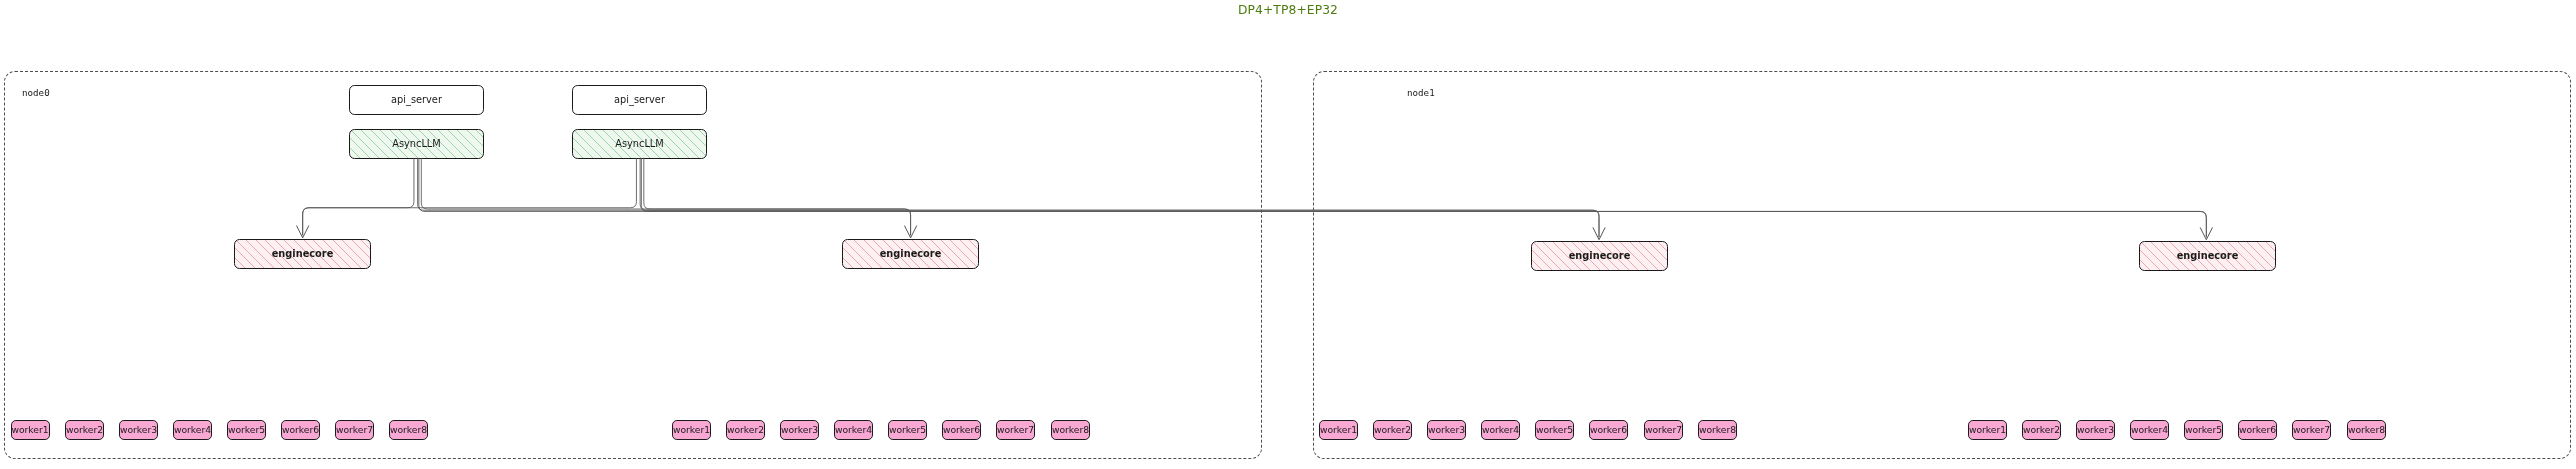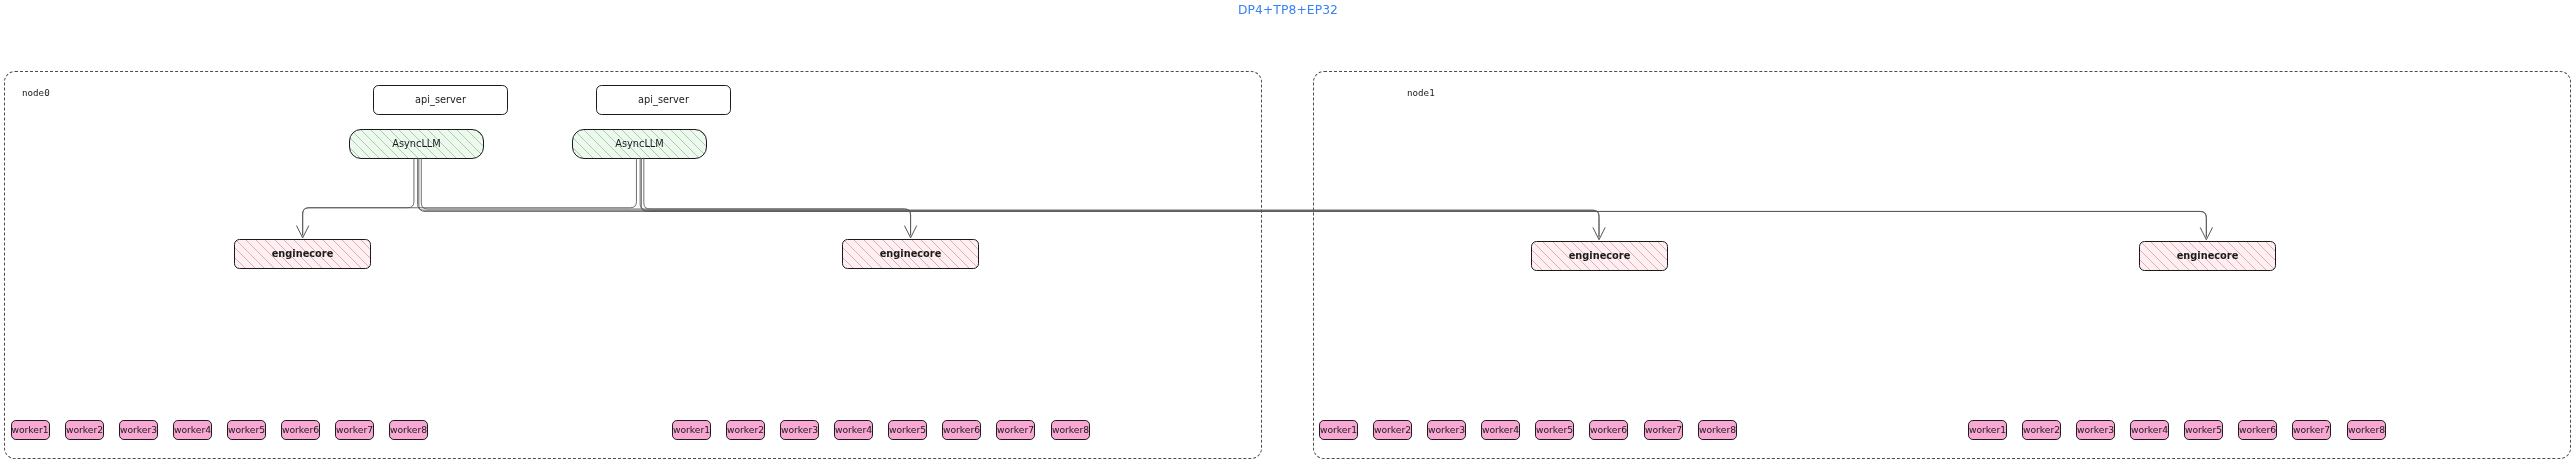--- a/index.html
+++ b/index.html
@@ -6,21 +6,21 @@
   body{
     width:2576px;height:469px;position:relative;overflow:hidden;
     font-family:"DejaVu Sans", sans-serif;
   }
   #stage{position:absolute;left:0;top:0;width:2576px;height:469px;}
 
   
   .title{
     position:absolute;left:0;top:2.5px;width:2576px;text-align:center;
     font-family:"DejaVu Sans", sans-serif;
-    font-size:12.3px;color:#3b82f6;letter-spacing:0.1px;
+    font-size:12.3px;color:#4d7c0f;letter-spacing:0.1px;
   }
 
   
   .node-box{
     position:absolute;
     border:1.2px dashed #4d4d4d;
     border-radius:11px;
     background:transparent;
     box-sizing:border-box;
   }
@@ -37,32 +37,31 @@
     border:1px solid #1b1b1b;
     border-radius:5.5px;
     display:flex;align-items:center;justify-content:center;
     font-size:9.8px;color:#1a1a1a;
     background:#ffffff;
     white-space:nowrap;
   }
   .nd.small{font-size:9.2px;border-radius:4.9px;border-width:0.9px;}
 
   
-  .nd.api{background:#ffffff;margin-left:24px;}
+  .nd.api{background:#ffffff;}
 
   
   .nd.async{
     background-color:#eef8ef;
     background-image:repeating-linear-gradient(
        45deg,
        rgba(87,186,106,.55) 0px,
        rgba(87,186,106,.55) 0.7px,
        rgba(87,186,106,0) 0.7px,
        rgba(87,186,106,0) 6.8px);
-    border-radius:12px;
   }
 
   
   .nd.engine{
     background-color:#fdf0f2;
     background-image:repeating-linear-gradient(
        45deg,
        rgba(224,120,130,.6) 0px,
        rgba(224,120,130,.6) 0.7px,
        rgba(224,120,130,0) 0.7px,

